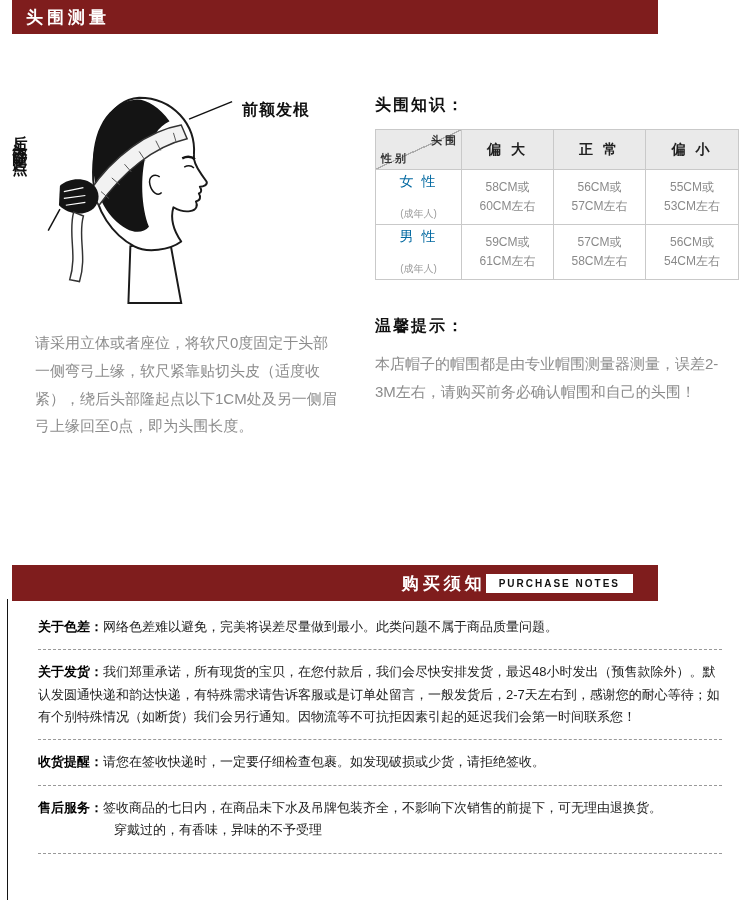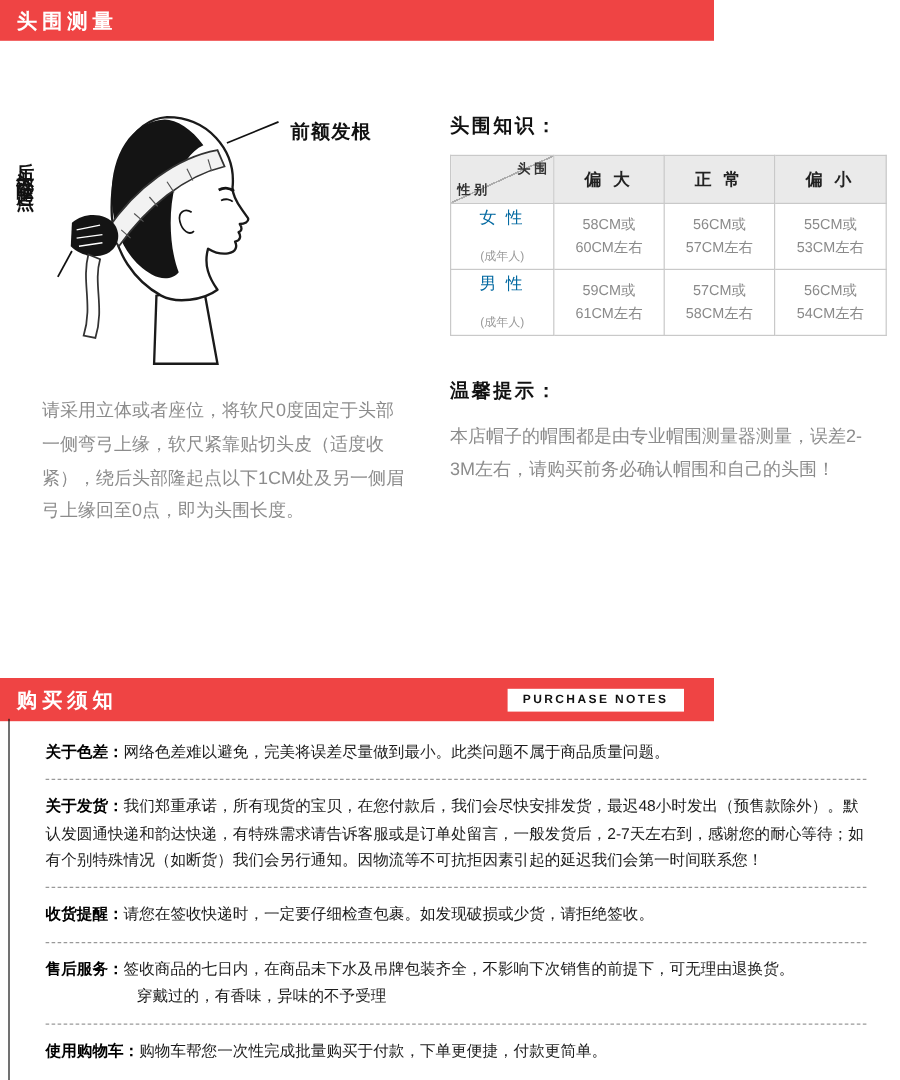--- a/index.html
+++ b/index.html
@@ -1,22 +1,22 @@
 <!DOCTYPE html>
 <html><head>
 <meta charset="utf-8">
 <style>
   * { margin:0; padding:0; box-sizing:border-box; }
   body { background:#fff; font-family:"Liberation Sans", sans-serif; }
   .page { position:relative; width:750px; height:900px; background:#fff; overflow:hidden; margin:0 auto; }
 
   
-  .bar { position:absolute; left:0; width:595px; background:#ef4444; color:#fff; display:flex; align-items:center; }
+  .bar { position:absolute; left:12px; width:646px; background:#7f1d1d; color:#fff; display:flex; align-items:center; }
   .bar1 { top:0; height:34px; }
-  .bar2 { top:565px; height:36px; justify-content:space-between; }
+  .bar2 { top:565px; height:36px; justify-content:flex-end; }
   .bar-title { font-size:17px; font-weight:bold; letter-spacing:4px; padding-left:14px; }
   .purchase-box { background:#fff; color:#111; font-size:10px; font-weight:bold; letter-spacing:2px; padding:4px 13px; margin-right:25px; }
 
   
   .illus { position:absolute; left:0; top:72px; width:370px; height:240px; }
   .label-back { position:absolute; left:10px; top:52px; writing-mode:vertical-rl; font-weight:bold; font-size:15px; letter-spacing:5px; color:#111; }
   .head-svg { position:absolute; left:42px; top:10px; width:210px; height:225px; }
   .label-front { position:absolute; left:242px; top:28px; font-weight:bold; font-size:16px; color:#111; letter-spacing:1px; }
 
   
@@ -177,18 +177,15 @@
     <div class="dash"></div>
     <div class="note-item">
       <span class="note-label">收货提醒：</span><span class="note-body">请您在签收快递时，一定要仔细检查包裹。如发现破损或少货，请拒绝签收。</span>
     </div>
     <div class="dash"></div>
     <div class="note-item">
       <span class="note-label">售后服务：</span><span class="note-body">签收商品的七日内，在商品未下水及吊牌包装齐全，不影响下次销售的前提下，可无理由退换货。</span>
       <div class="note-body2">穿戴过的，有香味，异味的不予受理</div>
     </div>
     <div class="dash"></div>
-    <div class="note-item">
-      <span class="note-label">使用购物车：</span><span class="note-body">购物车帮您一次性完成批量购买于付款，下单更便捷，付款更简单。</span>
-    </div>
   </div>
 
 </div>
 
 </body></html>

